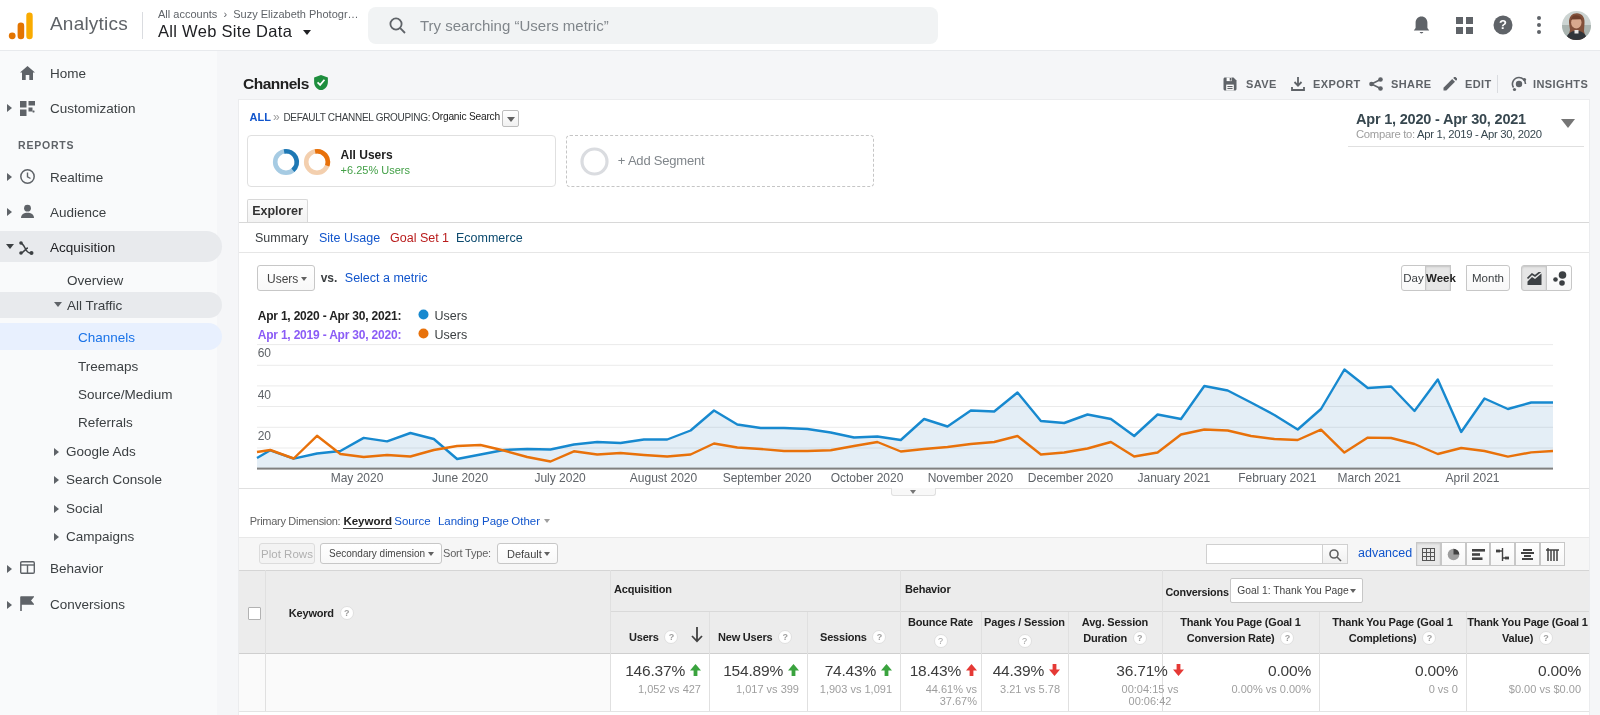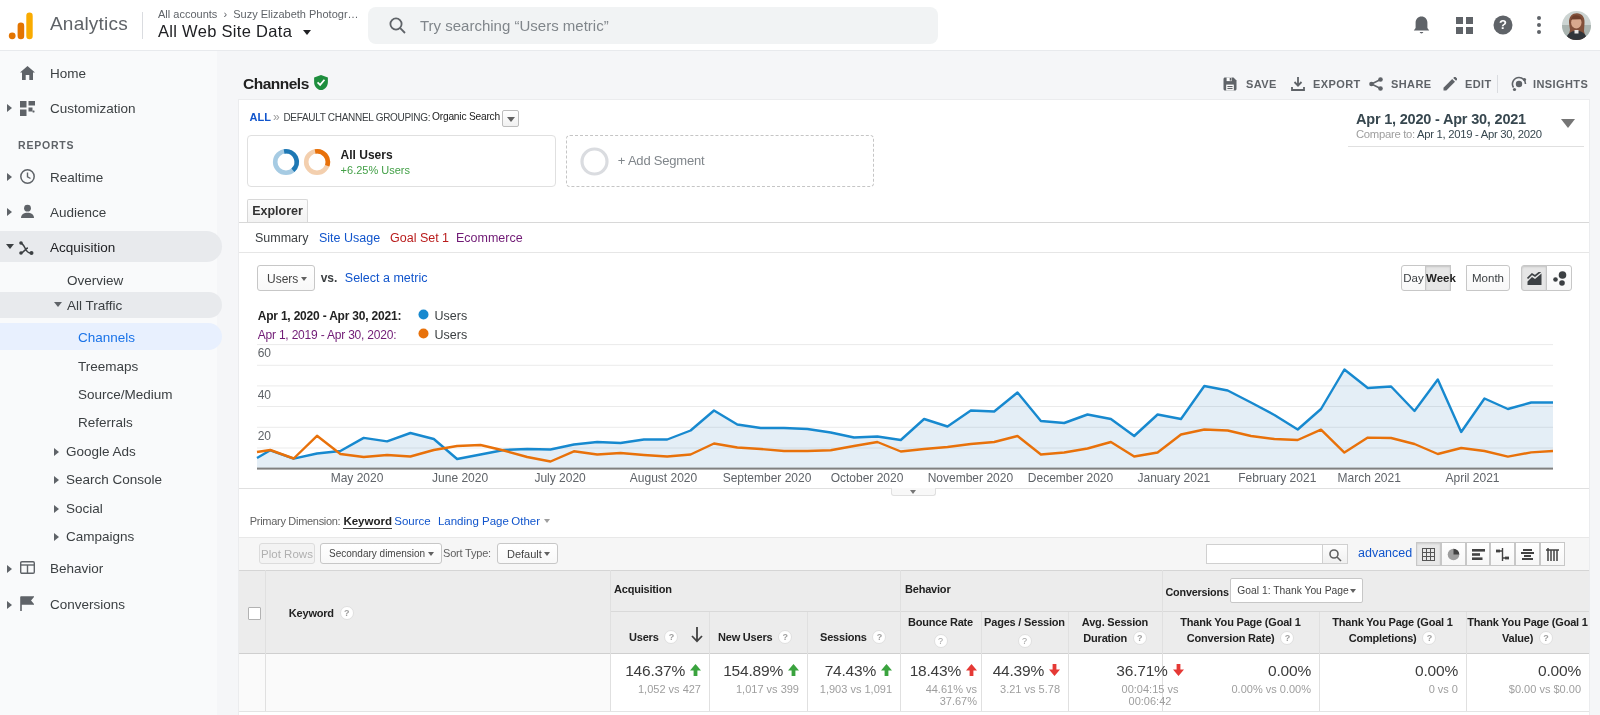--- a/index.html
+++ b/index.html
@@ -241,21 +241,21 @@
           <circle cx="14.5" cy="14.5" r="12.5" fill="none" stroke="#dadce0" stroke-width="3.2"></circle>
         </svg>
     <div class="abs" style="left:51px;top:17px;font-size:13px;color:#80868b;letter-spacing:-0.2px">+ Add Segment</div>
   </div>
 
   <div class="abs" style="left:8px;top:99px;width:61px;height:24px;border:1px solid #d8d8d8;border-bottom:none;border-radius:2px 2px 0 0;background:linear-gradient(#fcfcfc,#f2f2f2);text-align:center;font-size:12.5px;font-weight:bold;color:#333;line-height:23px">Explorer</div>
   <div class="abs" style="left:0;top:122px;width:1350px;height:1px;background:#d8d8d8"></div>
   <div class="abs" style="left:16px;top:131px;font-size:12.5px;color:#3c4043">Summary</div>
   <div class="abs" style="left:80px;top:131px;font-size:12.5px;color:#1155cc">Site Usage</div>
   <div class="abs" style="left:151px;top:131px;font-size:12.5px;color:#b91c1c">Goal Set 1</div>
-  <div class="abs" style="left:217px;top:131px;font-size:12.5px;color:#701a75">Ecommerce</div>
+  <div class="abs" style="left:217px;top:131px;font-size:12.5px;color:#0c4a6e">Ecommerce</div>
   <div class="abs" style="left:0;top:152px;width:1350px;height:1px;background:#e6e6e6"></div>
 
   <div class="gbtn" style="left:18px;top:165px;width:58px;height:26px;border-radius:3px">
     <span class="abs" style="left:9px;top:6px">Users</span>
     <span class="abs" style="right:7px;top:11px;width:0;height:0;border-top:4.5px solid #616161;border-left:3.8px solid transparent;border-right:3.8px solid transparent"></span>
   </div>
   <div class="abs" style="left:81.7px;top:171px;font-size:12px;font-weight:bold;color:#3c4043">vs.</div>
   <div class="abs" style="left:105.8px;top:171px;font-size:12.5px;color:#1155cc">Select a metric</div>
 
   <div class="gbtn" style="left:1162px;top:164.5px;width:25px;height:26px;border-radius:3px 0 0 3px;text-align:center;line-height:24px;font-size:11.5px;color:#3c4043">Day</div>
@@ -273,21 +273,21 @@
           <circle cx="3.5" cy="8.5" r="2.3" fill="#3c4043"></circle>
           <circle cx="10" cy="12" r="2.8" fill="#3c4043"></circle>
         </svg>
   </div>
 
   <div class="abs" style="left:18.7px;top:209px;font-size:12px;font-weight:bold;color:#222;letter-spacing:-0.2px">Apr 1, 2020 - Apr 30, 2021:</div>
   <svg class="abs" style="left:179px;top:209px" width="11" height="11" viewBox="0 0 11 11">
         <circle cx="5.5" cy="5.5" r="5" fill="#1789cf"></circle>
       </svg>
   <div class="abs" style="left:195.5px;top:209px;font-size:12.5px;color:#3c4043">Users</div>
-  <div class="abs" style="left:18.7px;top:227.8px;font-size:12px;font-weight:normal;color:#701a75;letter-spacing:-0.2px">Apr 1, 2019 - Apr 30, 2020:</div>
+  <div class="abs" style="left:18.7px;top:227.8px;font-size:12px;font-weight:bold;color:#8b5cf6;letter-spacing:-0.2px">Apr 1, 2019 - Apr 30, 2020:</div>
   <svg class="abs" style="left:179px;top:228px" width="11" height="11" viewBox="0 0 11 11">
         <circle cx="5.5" cy="5.5" r="5" fill="#e8710a"></circle>
       </svg>
   <div class="abs" style="left:195.5px;top:227.8px;font-size:12.5px;color:#3c4043">Users</div>
 
   <div class="abs" style="left:6px;top:246px;width:26px;text-align:right;font-size:12px;color:#5f6368">60</div>
   <div class="abs" style="left:6px;top:287.5px;width:26px;text-align:right;font-size:12px;color:#5f6368">40</div>
   <div class="abs" style="left:6px;top:328.5px;width:26px;text-align:right;font-size:12px;color:#5f6368">20</div>
   <svg id="chart" class="abs" style="left:0;top:0" width="1350" height="615" viewBox="0 0 1350 615">
 <line x1="18" y1="244.6" x2="1314" y2="244.6" stroke="#ebebeb" stroke-width="1"></line>

